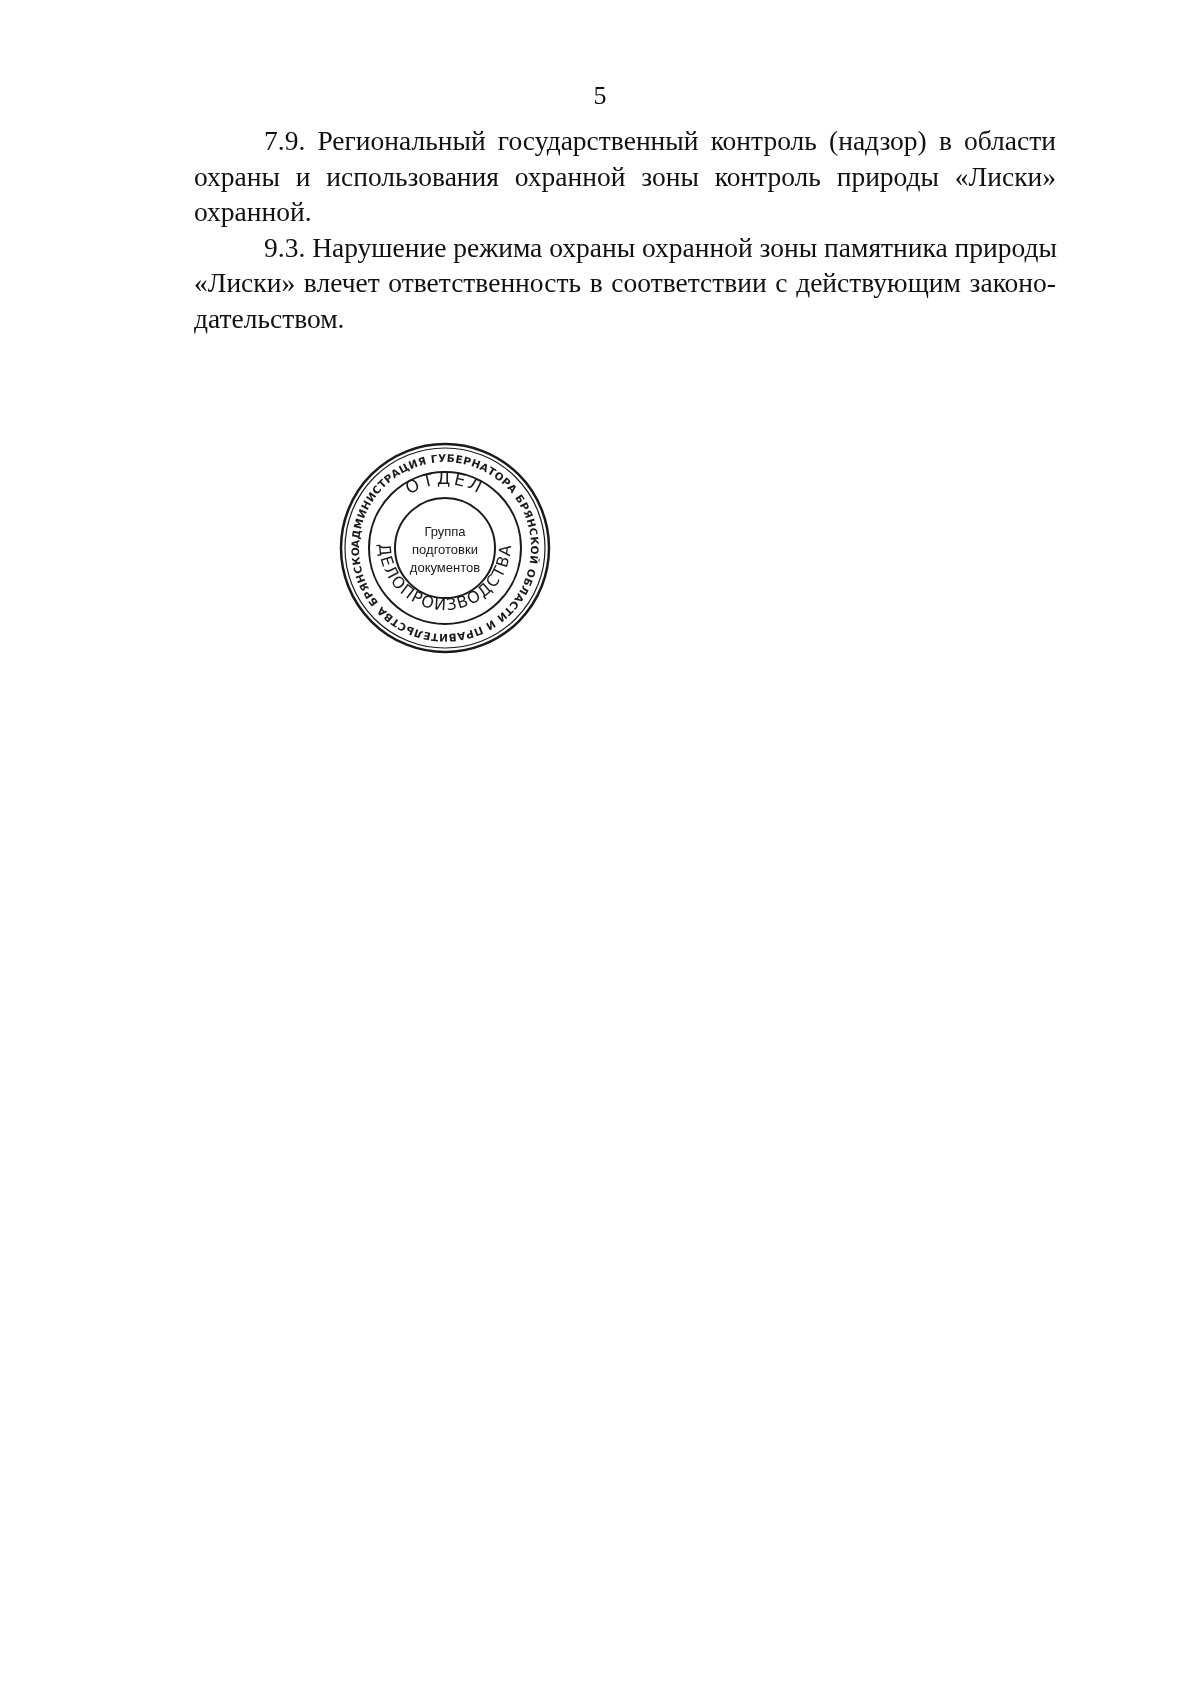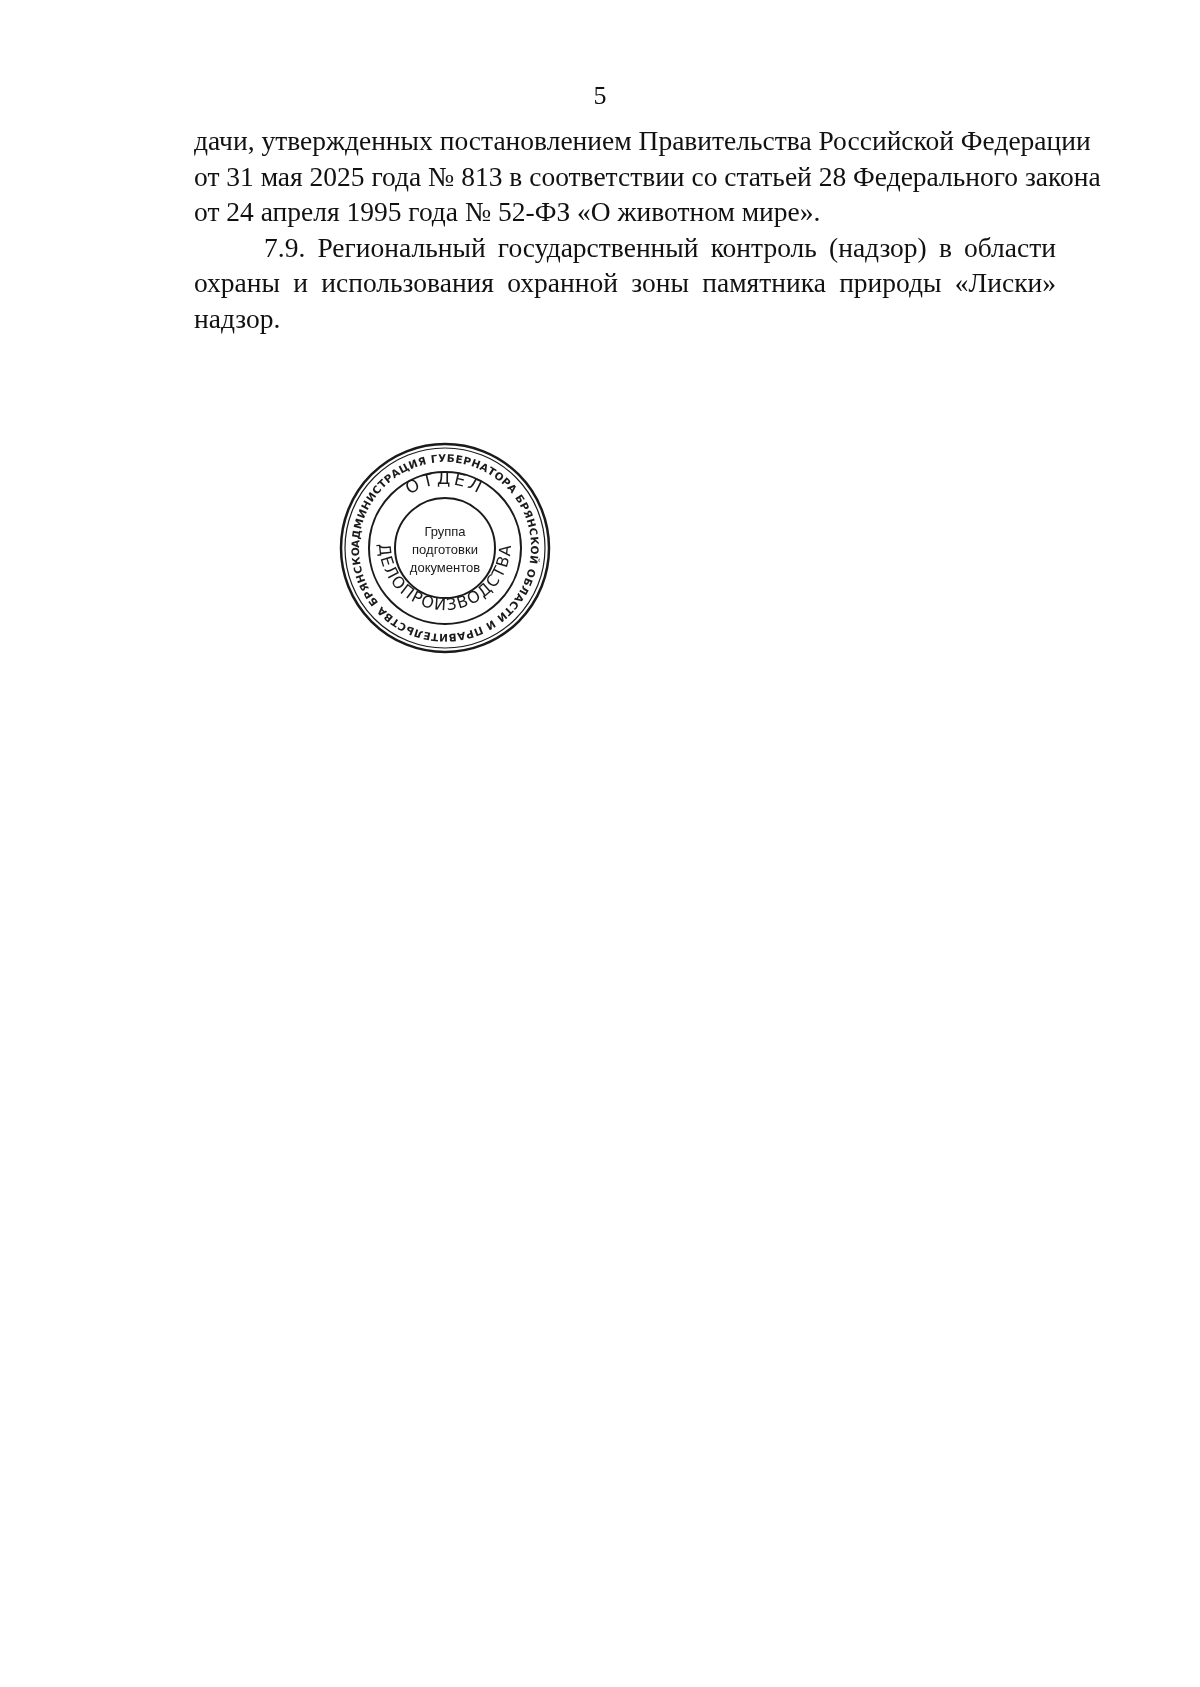--- a/index.html
+++ b/index.html
@@ -26,28 +26,28 @@
     .stamp svg { width: 100%; height: 100%; }
   </style>
 </head>
 <body>
 
 <div class="page">
   <div class="page-number">5</div>
 
   <div class="text">
     <p>
-      <span class="line">дачи, утвержденных постановлением Правительства Российской Федерации</span>
-      <span class="line">от 31 мая 2025 года № 813 в соответствии со статьей 28 Федерального закона</span>
-      <span class="line last">от 24 апреля 1995 года № 52-ФЗ «О животном мире».</span>
+      <span class="line" style="padding-left:70px">7.9. Региональный государственный контроль (надзор) в области</span>
+      <span class="line">охраны и использования охранной зоны контроль природы «Лиски»</span>
+      <span class="line last">охранной.</span>
     </p>
     <p>
-      <span class="line" style="padding-left:70px">7.9. Региональный государственный контроль (надзор) в области</span>
-      <span class="line">охраны и использования охранной зоны памятника природы «Лиски»</span>
-      <span class="line last">надзор.</span>
+      <span class="line" style="padding-left:70px">9.3. Нарушение режима охраны охранной зоны памятника природы</span>
+      <span class="line">«Лиски» влечет ответственность в соответствии с действующим законо-</span>
+      <span class="line last">дательством.</span>
     </p>
   </div>
 
   <div class="stamp">
     <svg viewBox="0 0 216 216" xmlns="http://www.w3.org/2000/svg">
       <defs>
         <path id="outerTextPath" d="M108,108 m-86,0 a86,86 0 1,1 172,0 a86,86 0 1,1 -172,0"></path>
         <path id="midTopPath" d="M108,108 m-64,0 a64,64 0 0,1 128,0"></path>
         <path id="midBottomPath" d="M108,108 m-66,-4 a66,66 0 0,0 132,0"></path>
       </defs>

